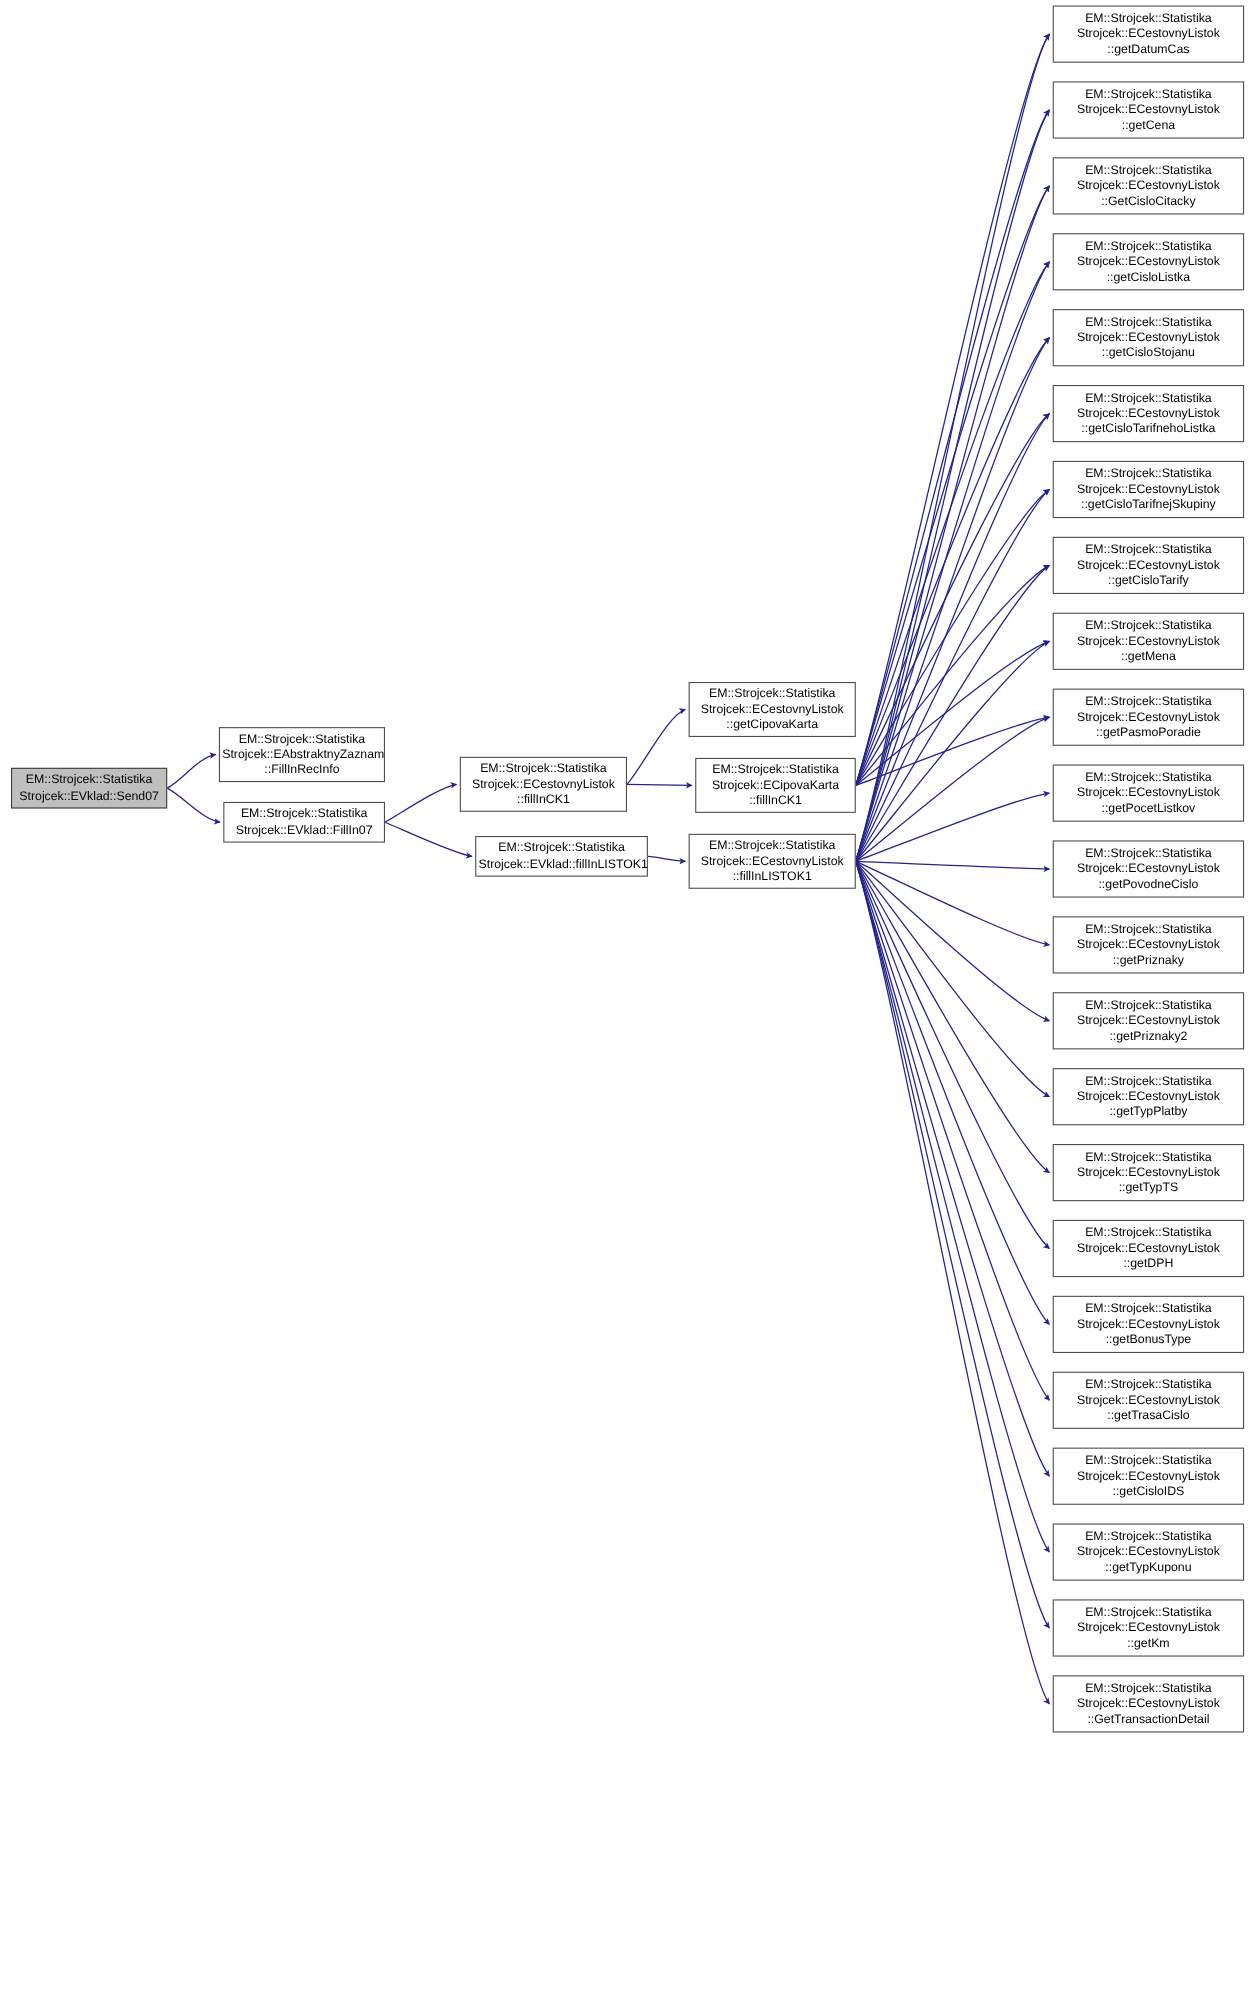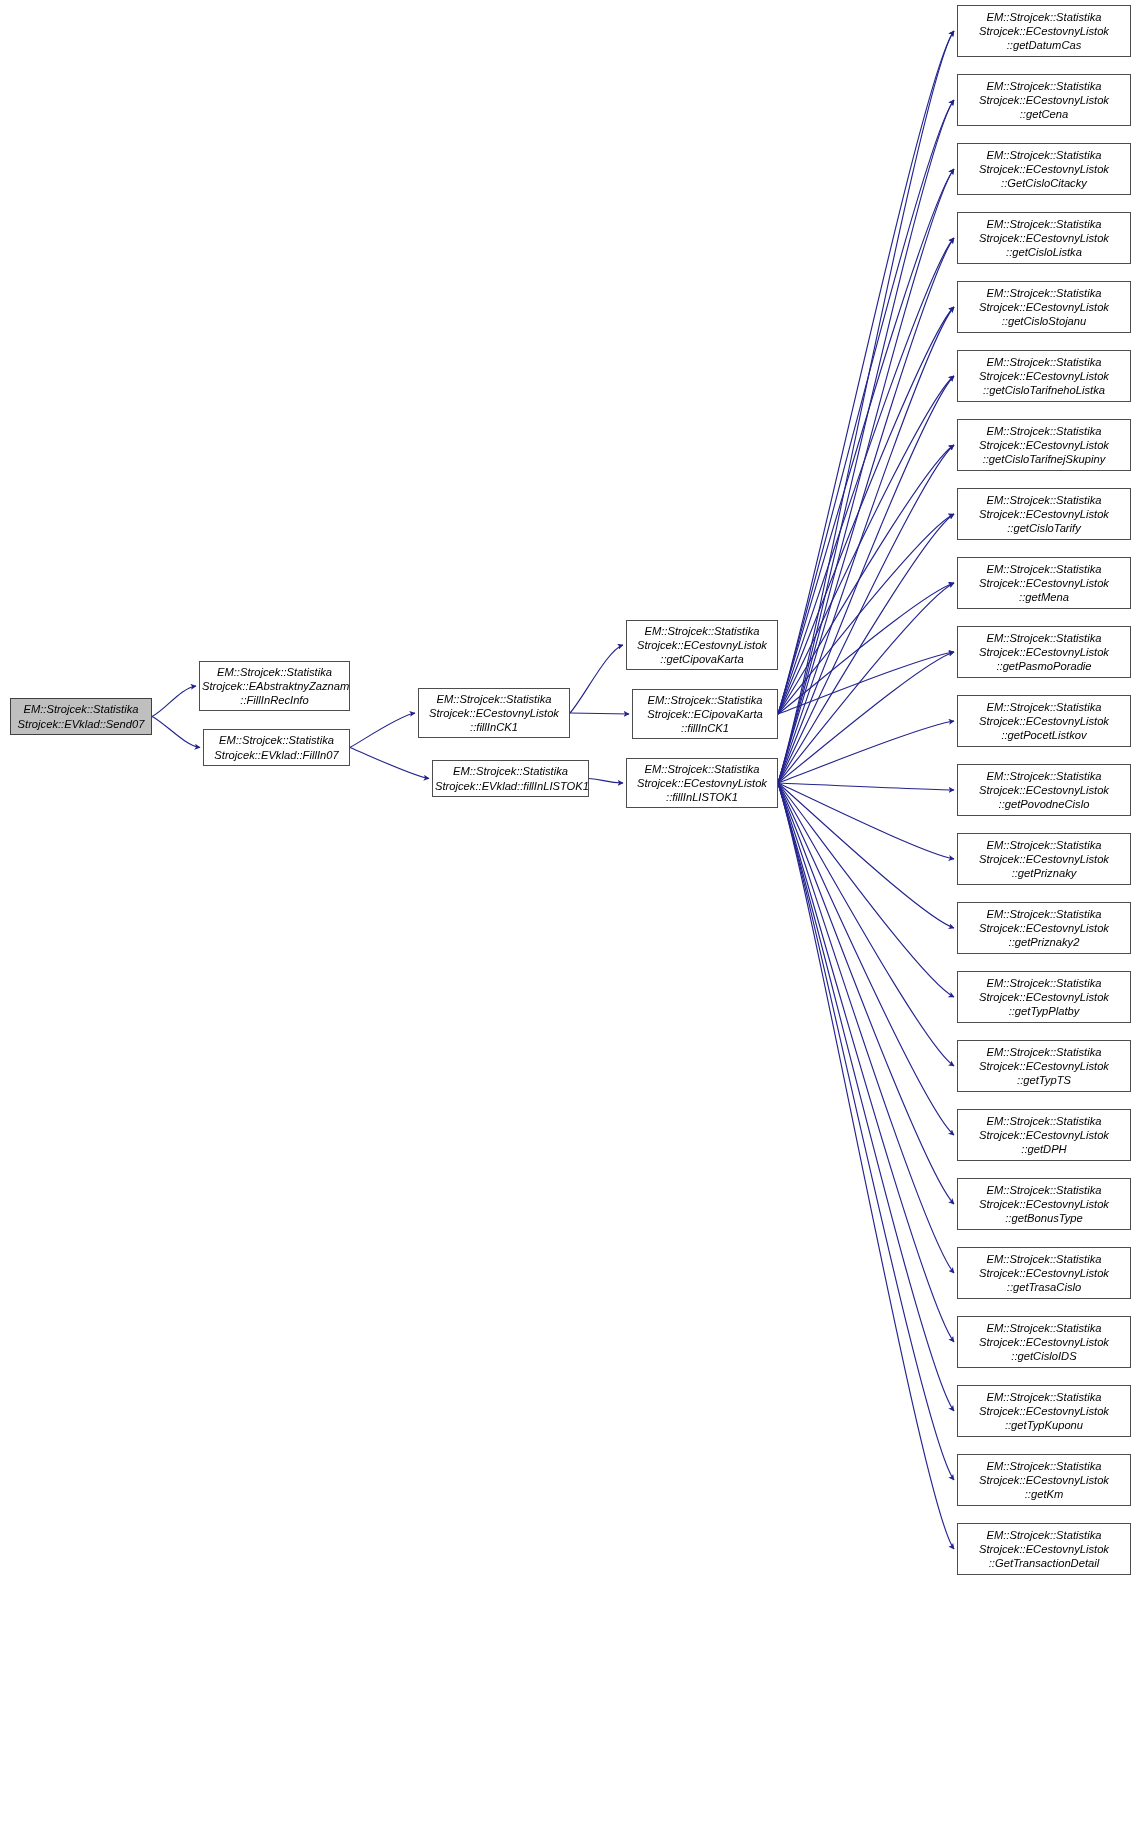--- a/index.html
+++ b/index.html
@@ -26,21 +26,21 @@
     align-items:center;
     justify-content:center;
     white-space:pre-line;
     letter-spacing:0px;
     padding:1px 2px;
   }
   .node.root{
     background:#bfbfbf;
     border:1px solid #404040;
   }
-  .node .lbl{display:block;width:100%;font-style:italic;}
+  .node .lbl{display:block;width:100%;}
 </style>
 </head>
 <body>
 
 <div id="canvas">
   <svg id="edges" viewBox="0 0 1136 1827" xmlns="http://www.w3.org/2000/svg">
       <defs>
         <marker id="arrow" viewBox="0 0 10 10" refX="9" refY="5" markerWidth="5.2" markerHeight="5.2" orient="auto" markerUnits="strokeWidth">
           <path d="M0,0 L10,5 L0,10 L2.4,5 z" fill="#23238e"></path>
         </marker>

